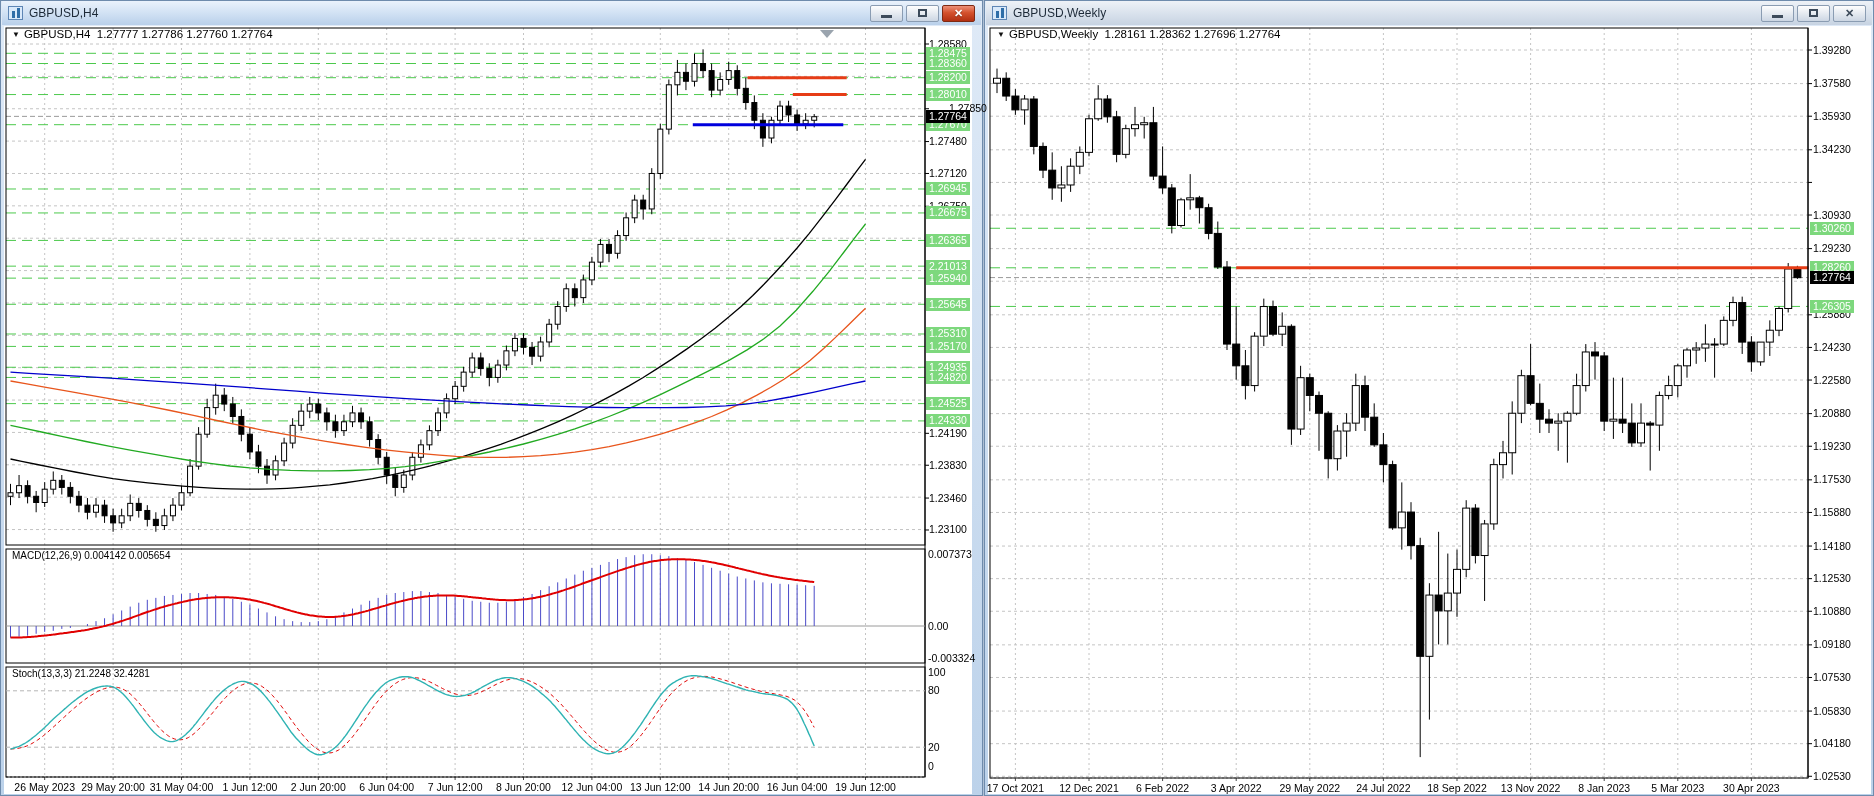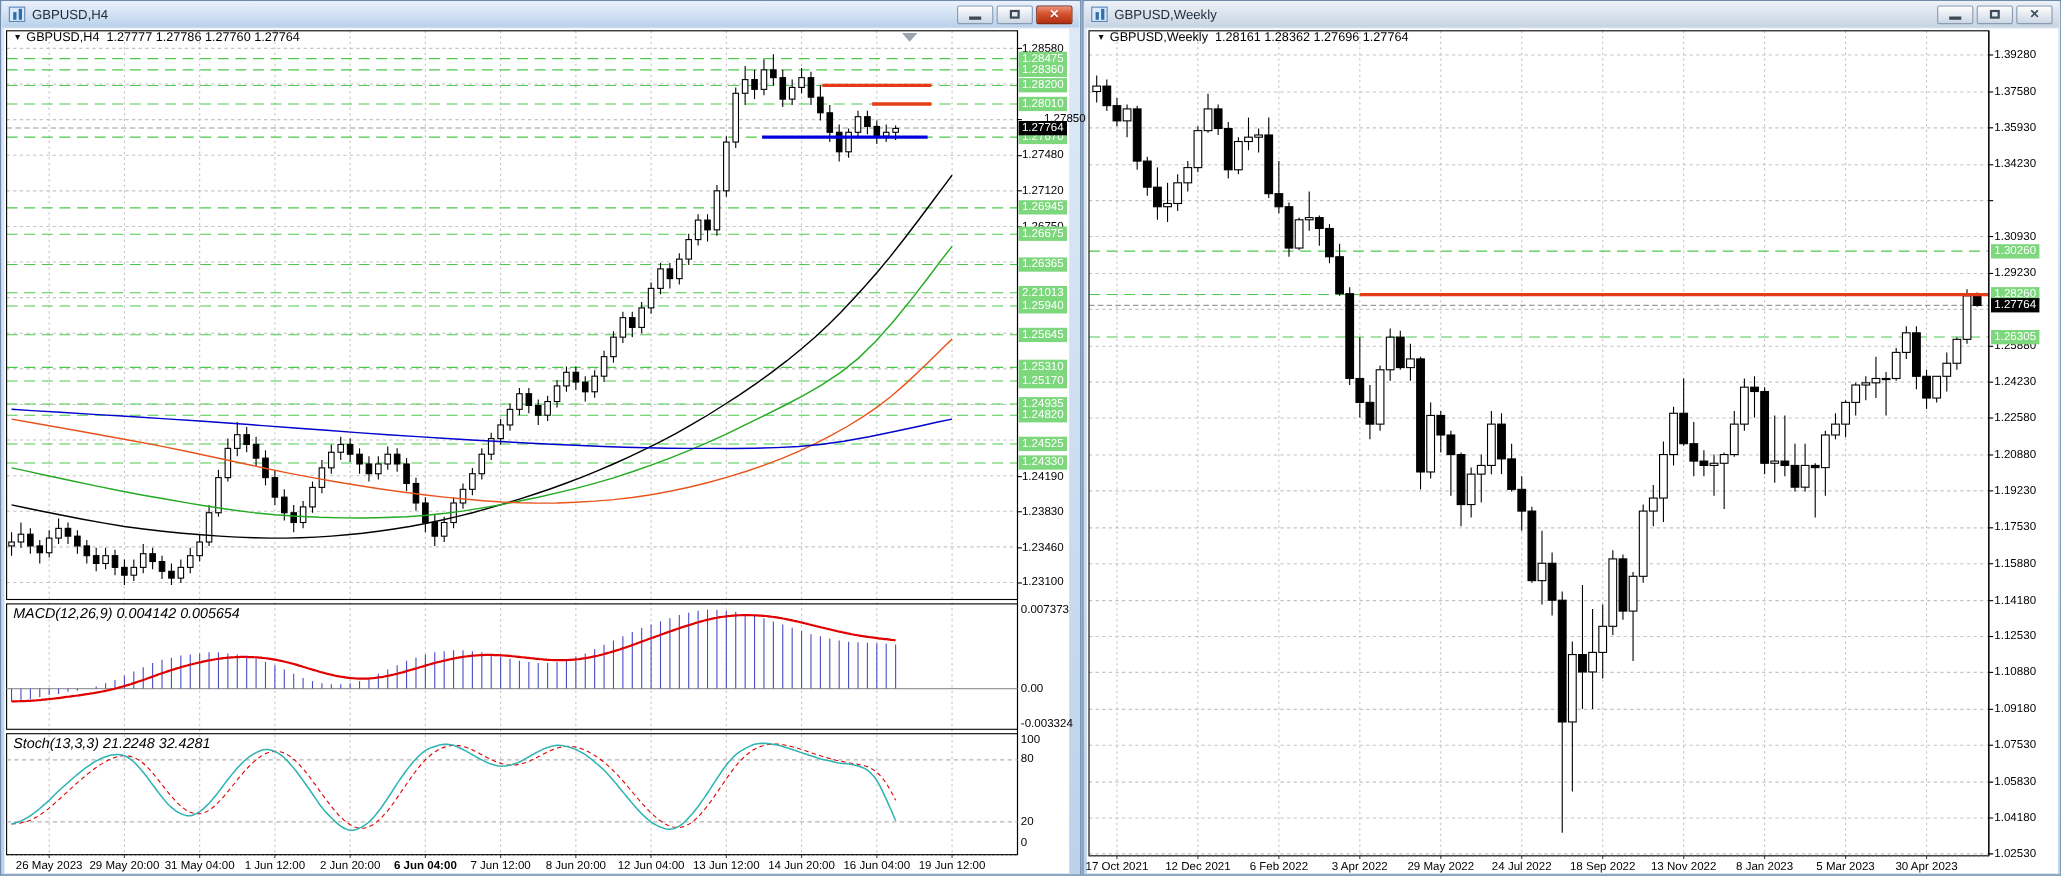--- a/index.html
+++ b/index.html
@@ -16,21 +16,21 @@
   .glyph-restore{width:9px;height:8px;border:2px solid #3c4a5a;box-sizing:border-box;}
   .glyph-x{font-size:11px;font-weight:bold;color:#3c4a5a;line-height:1;}
   .glyph-x.white{color:#fff;text-shadow:0 1px 1px #7e2a14;}
   .client{position:absolute;background:#fff;}
   .chart-icon{width:15px;height:14px;border:1px solid #5e86b5;background:#d9e9fa;display:flex;align-items:flex-end;justify-content:center;gap:2px;padding:1px 2px;box-sizing:border-box;}
   .chart-icon i{display:block;width:3px;background:#2f6ea8;}
   svg.overlay{position:absolute;left:0;top:0;pointer-events:none;}
   #labels{position:absolute;left:0;top:0;width:1874px;height:796px;pointer-events:none;}
   .chart-header{position:absolute;font-size:11.5px;color:#000;white-space:nowrap;text-align:center;}
   .hdr-tri{display:inline-block;font-size:8px;color:#111;margin-right:4px;vertical-align:1px;}
-  .indlabel{position:absolute;font-size:13px;color:#000;white-space:nowrap;font-style:italic;}
+  .indlabel{position:absolute;font-size:10px;color:#000;white-space:nowrap;}
   .plabel{position:absolute;font-size:10.5px;line-height:13px;color:#000;white-space:nowrap;padding:0 3px;}
   .plabel.green{background:#7dd87d;color:#fff;}
   .plabel.cur{background:#000;color:#fff;z-index:6;}
   .tlabel{position:absolute;font-size:10.5px;color:#000;white-space:nowrap;transform:translateX(-50%);}
   .slabel{position:absolute;font-size:10.5px;color:#000;white-space:nowrap;}
   .separator{position:absolute;height:3px;cursor:row-resize;}
 </style>
 </head>
 <body>
 
@@ -716,21 +716,21 @@
     <div class="indlabel" style="left:12px;top:550px;">MACD(12,26,9) 0.004142 0.005654</div>
     <div class="indlabel" style="left:12px;top:668px;">Stoch(13,3,3) 21.2248 32.4281</div>
     <div class="chart-header" style="left:997px;top:28px;">
       <span class="hdr-tri">▼</span><b style="font-weight:normal">GBPUSD,Weekly</b>&nbsp;&nbsp;<span>1.28161 1.28362 1.27696 1.27764</span>
     </div>
   <div class="tlabel" style="left: 44.7px; top: 781px;">26 May 2023</div>
       <div class="tlabel" style="left: 113.1px; top: 781px;">29 May 20:00</div>
       <div class="tlabel" style="left: 181.5px; top: 781px;">31 May 04:00</div>
       <div class="tlabel" style="left: 249.9px; top: 781px;">1 Jun 12:00</div>
       <div class="tlabel" style="left: 318.3px; top: 781px;">2 Jun 20:00</div>
-      <div class="tlabel" style="left: 386.7px; top: 781px; font-weight: bold;">6 Jun 04:00</div>
+      <div class="tlabel" style="left: 386.7px; top: 781px;">6 Jun 04:00</div>
       <div class="tlabel" style="left: 455.1px; top: 781px;">7 Jun 12:00</div>
       <div class="tlabel" style="left: 523.5px; top: 781px;">8 Jun 20:00</div>
       <div class="tlabel" style="left: 591.9px; top: 781px;">12 Jun 04:00</div>
       <div class="tlabel" style="left: 660.3px; top: 781px;">13 Jun 12:00</div>
       <div class="tlabel" style="left: 728.7px; top: 781px;">14 Jun 20:00</div>
       <div class="tlabel" style="left: 797.1px; top: 781px;">16 Jun 04:00</div>
       <div class="tlabel" style="left: 865.5px; top: 781px;">19 Jun 12:00</div>
       <div class="plabel" style="left: 926px; top: 37.5px; text-align: right;">1.28580</div>
       <div class="plabel" style="left: 946px; top: 102.239px;">1.27850</div>
       <div class="plabel" style="left: 926px; top: 135.052px;">1.27480</div>

